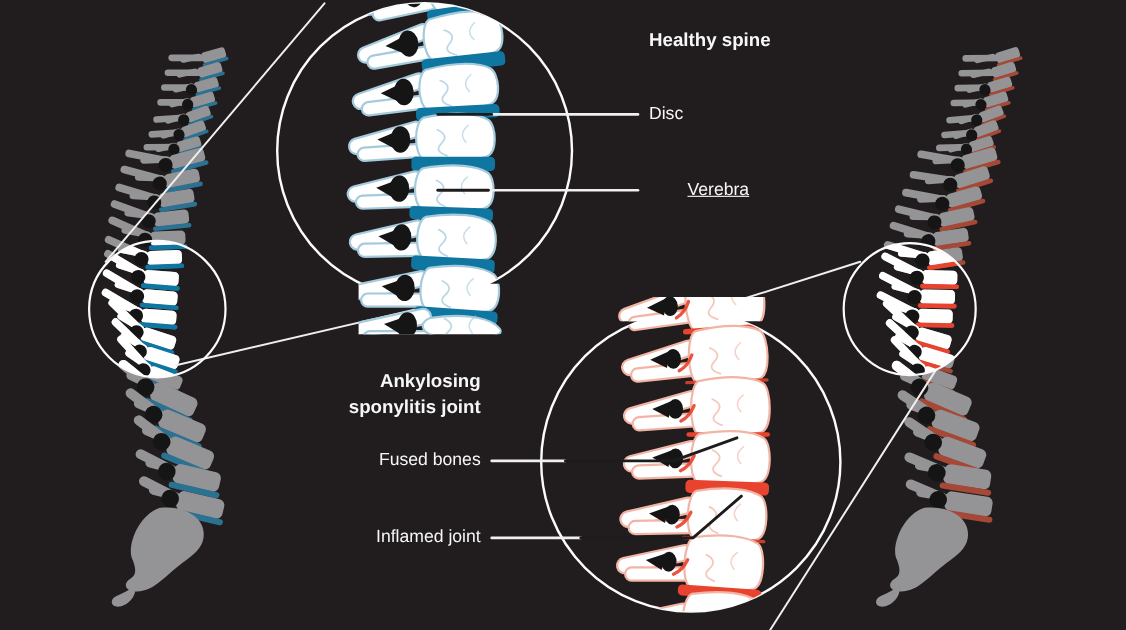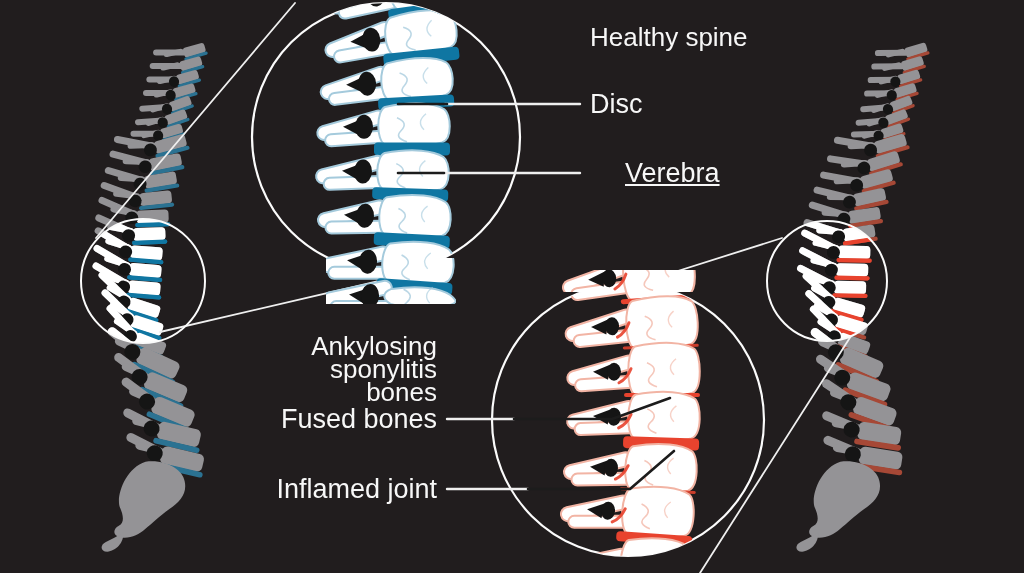--- a/index.html
+++ b/index.html
@@ -2,22 +2,22 @@
 <html><head>
 <meta charset="utf-8">
 <style>
   html,body{margin:0;padding:0;background:#111;}
   #stage{
     position:relative;width:1024px;height:573px;overflow:hidden;
     background:#211d1e;
     font-family:"Liberation Sans", sans-serif;
   }
   #art{position:absolute;left:0;top:0;}
-  .lbl{position:absolute;color:#f7f7f7;font-size:27px;line-height:22px;white-space:nowrap;}
-  .lbl.bold{font-weight:normal;font-size:26px;}
+  .lbl{position:absolute;color:#f7f7f7;font-size:16px;line-height:22px;white-space:nowrap;}
+  .lbl.bold{font-weight:bold;font-size:17px;}
   .lbl.right{text-align:right;white-space:normal;}
 </style>
 </head>
 <body>
 
 <div id="stage">
   <svg id="art" width="1024" height="573" viewBox="0 0 1024 573">
       <defs>
         <clipPath id="clipSmallL">
           <circle cx="143" cy="281" r="62"></circle>
@@ -947,18 +947,18 @@
       <polyline points="447,489 528,489" fill="none" stroke="#efefef" stroke-width="2.4" stroke-linecap="round" stroke-linejoin="round"></polyline>
       <polyline points="528,489 630,489 674,451" fill="none" stroke="#1c1c1c" stroke-width="2.6" stroke-linecap="round" stroke-linejoin="round"></polyline>
     </svg>
 
   <div class="lbl bold" style="left:590px;top:26px;">Healthy spine</div>
 
   <div class="lbl" style="left:590px;top:93px;">Disc</div>
 
   <div class="lbl" style="left:625px;top:162px;text-decoration:underline;">Verebra</div>
 
-  <div class="lbl bold right" style="left:262px;top:335px;width:175px;line-height:23px;">Ankylosing sponylitis bones</div>
+  <div class="lbl bold right" style="left:262px;top:335px;width:175px;line-height:23px;">Ankylosing sponylitis joint</div>
 
   <div class="lbl right" style="left:267px;top:478px;width:170px;">Inflamed joint</div>
 
   <div class="lbl right" style="left:277px;top:408px;width:160px;">Fused bones</div>
 </div>
 
 </body></html>

